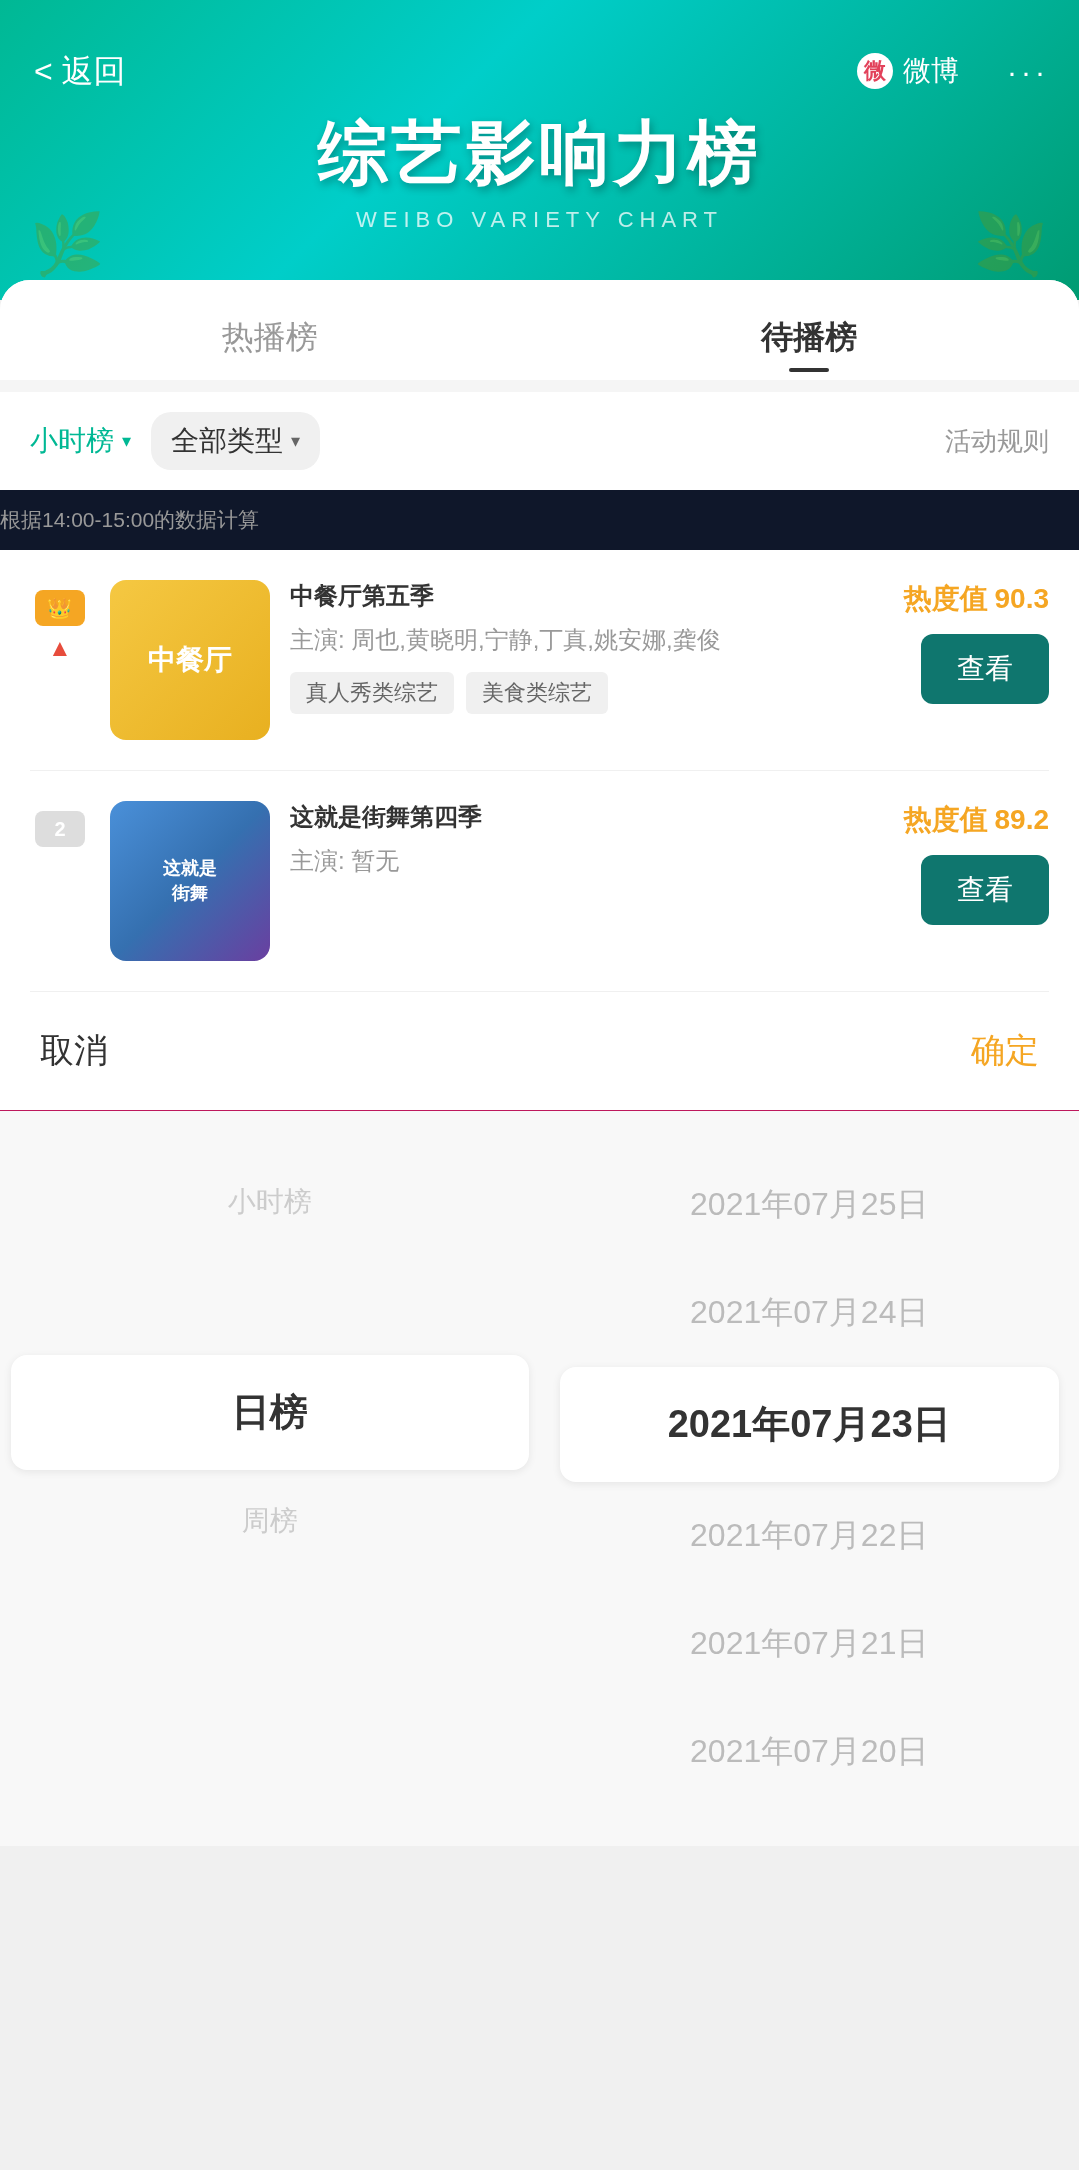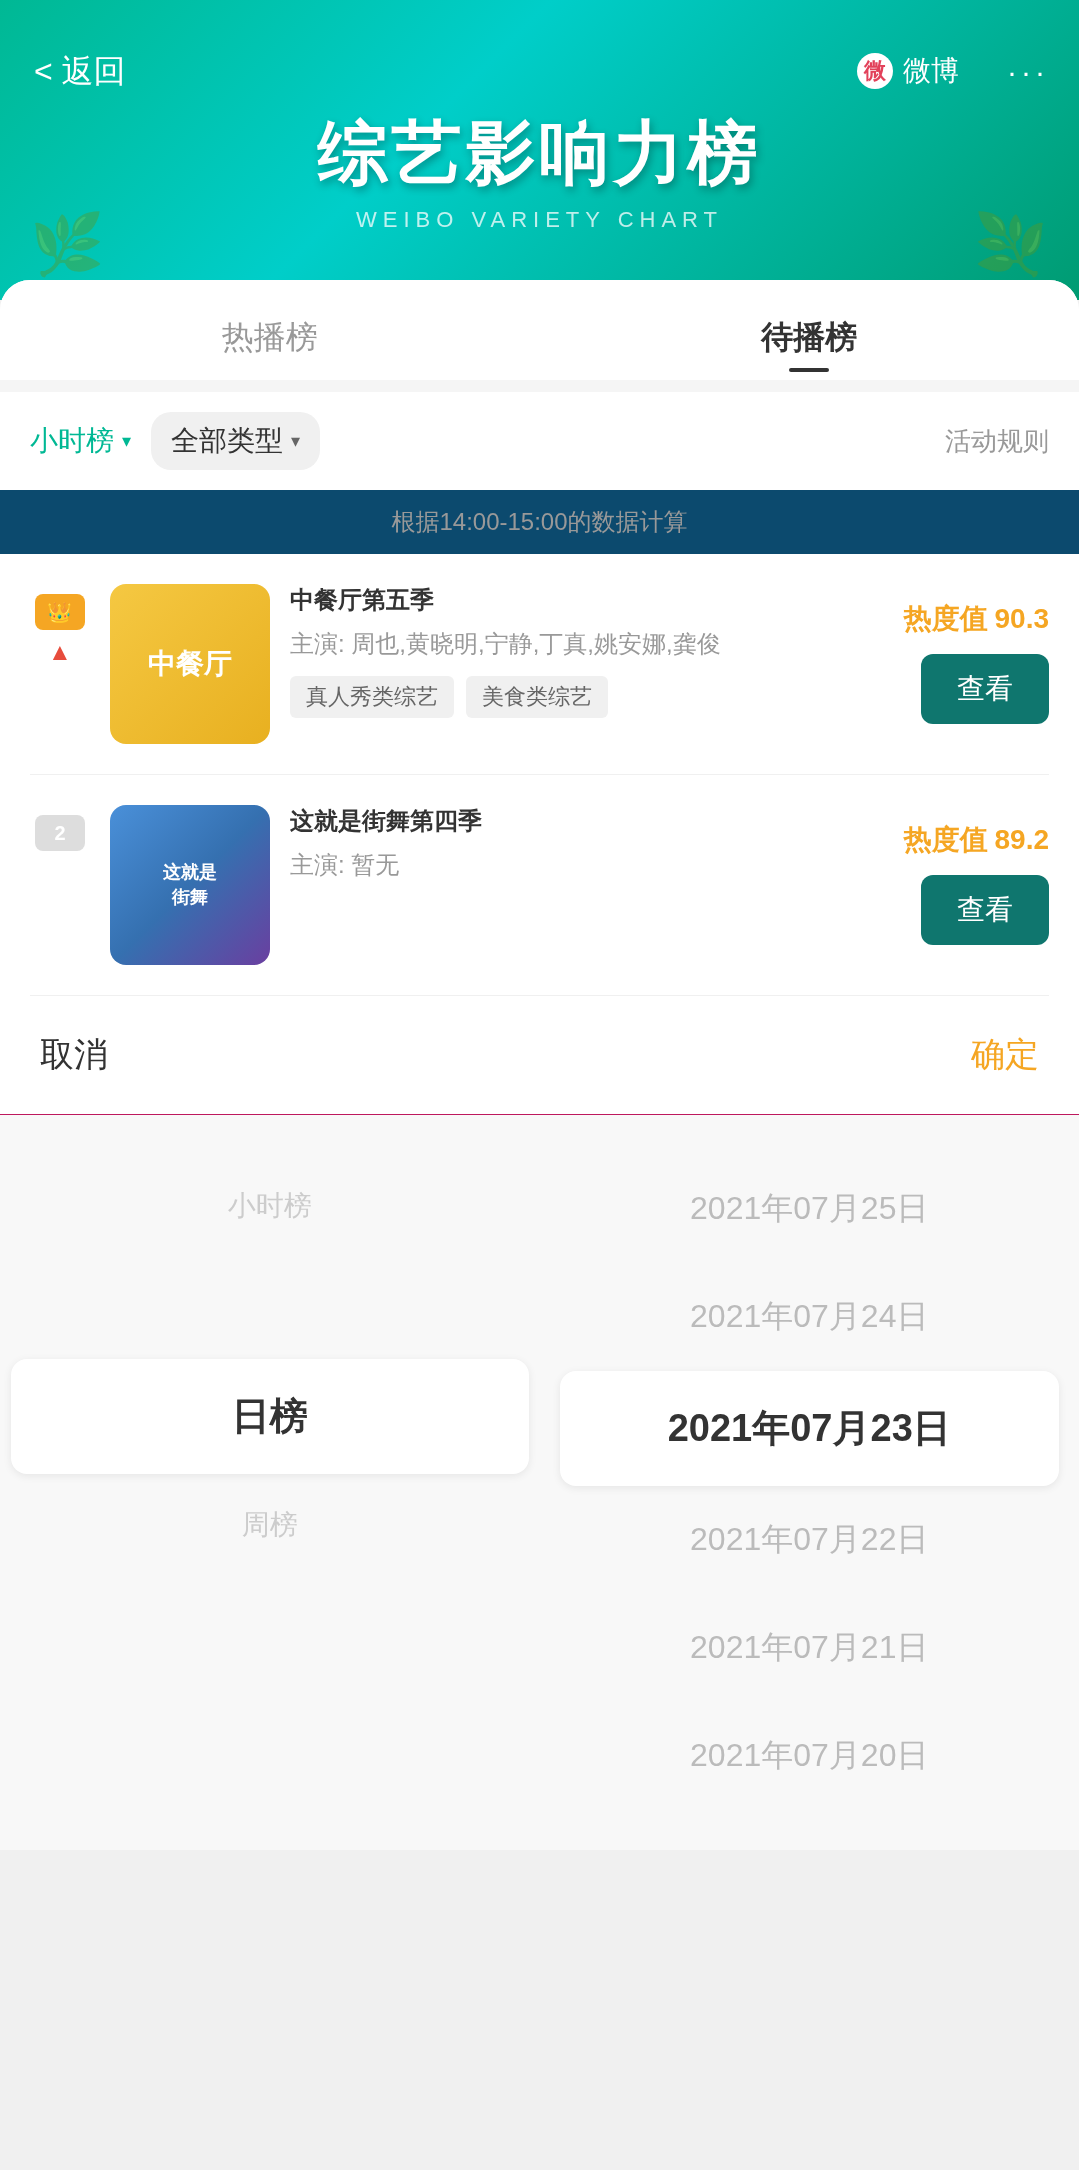--- a/index.html
+++ b/index.html
@@ -180,25 +180,25 @@
 
     .activity-rules {
       margin-left: auto;
       font-size: 26px;
       color: #999;
       cursor: pointer;
     }
 
     
     .data-note {
-      text-align: center;
-      font-size: 24px;
+      text-align: left;
+      font-size: 21px;
       color: #999;
       padding: 16px 0;
-      background: #0c4a6e;
+      background: #0f172a;
     }
 
     
     .show-list {
       background: white;
       padding: 0 30px;
     }
 
     .show-item {
       display: flex;
@@ -316,21 +316,20 @@
       padding: 6px 16px;
       border-radius: 6px;
     }
 
     .show-right {
       display: flex;
       flex-direction: column;
       align-items: flex-end;
       gap: 16px;
       min-width: 160px;
-      margin-top: 16px;
     }
 
     .heat-value {
       font-size: 24px;
       color: #999;
     }
 
     .heat-value span {
       color: #f5a623;
       font-weight: 600;

